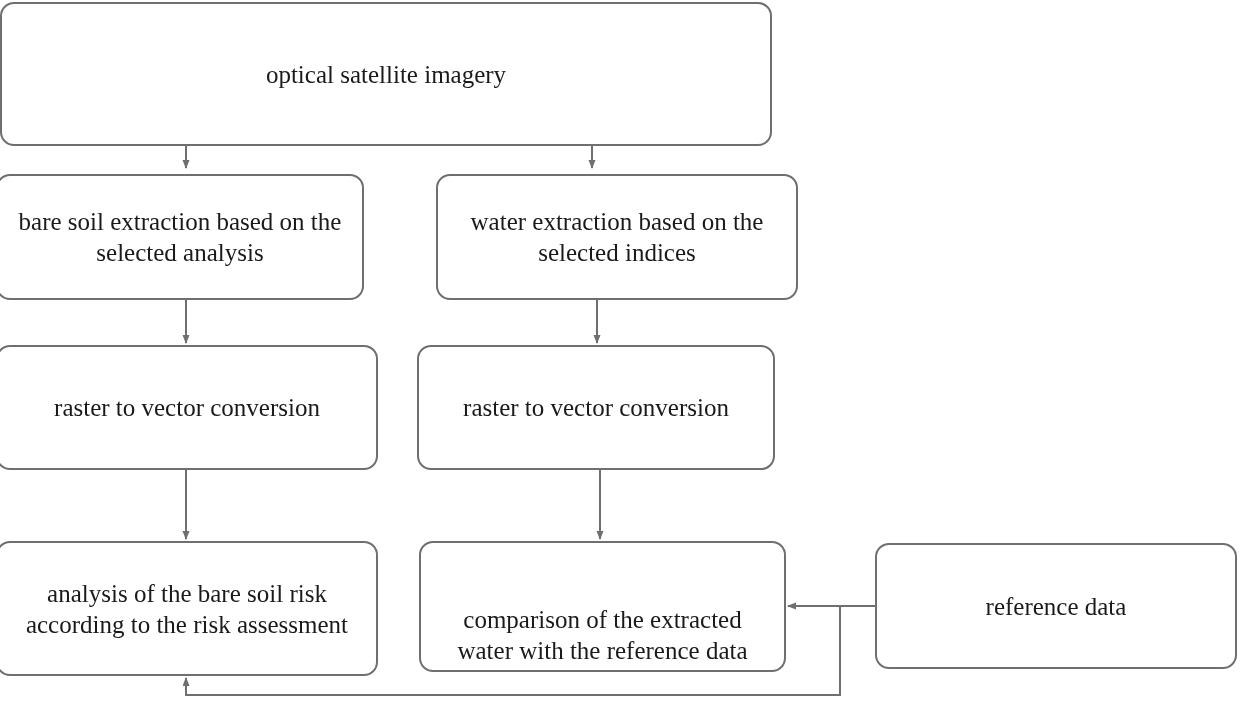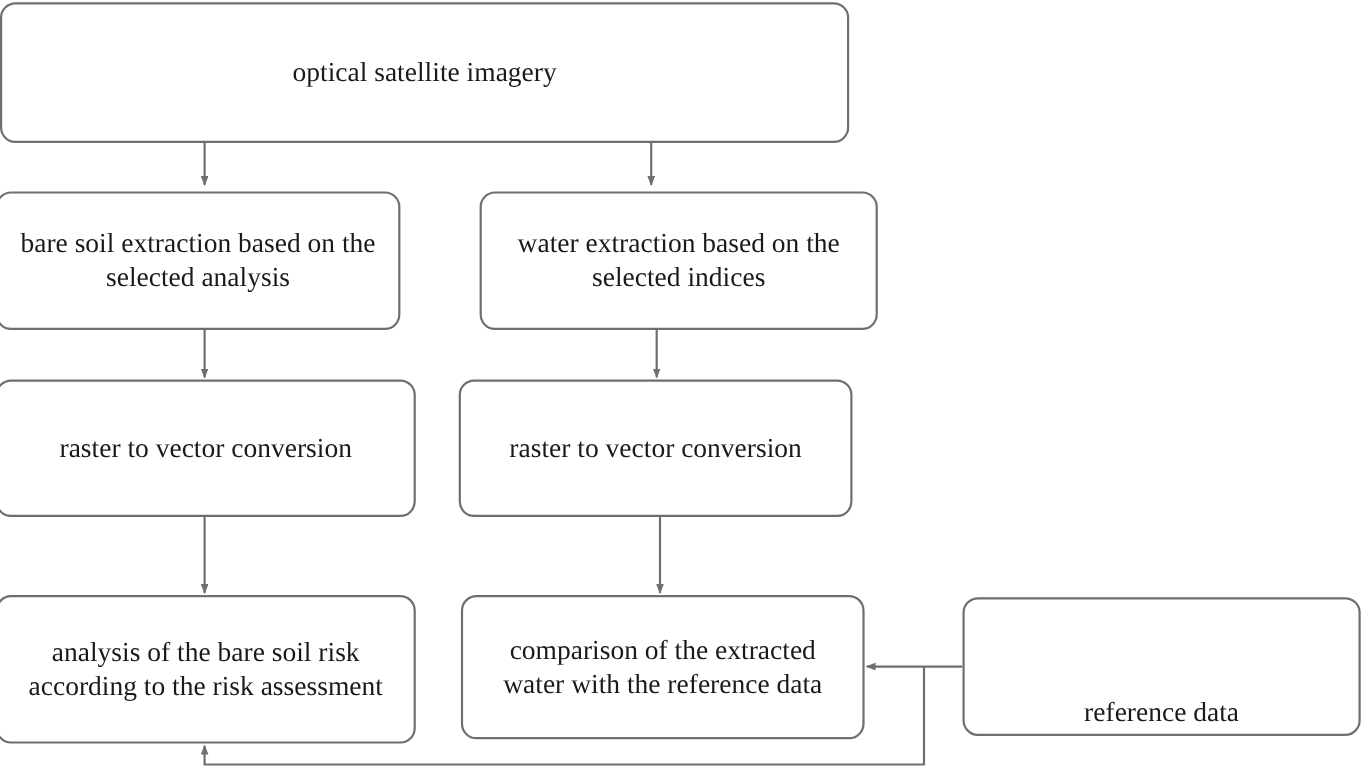--- a/index.html
+++ b/index.html
@@ -66,21 +66,21 @@
 
     <line x1="186" y1="470" x2="186" y2="539" stroke="#6f6f6f" stroke-width="2" marker-end="url(#arrow)"></line>
 
     <line x1="600" y1="470" x2="600" y2="539" stroke="#6f6f6f" stroke-width="2" marker-end="url(#arrow)"></line>
 
     <line x1="875" y1="606" x2="788" y2="606" stroke="#6f6f6f" stroke-width="2" marker-end="url(#arrow)"></line>
 
     <polyline points="840,606 840,695 186,695 186,678" fill="none" stroke="#6f6f6f" stroke-width="2" marker-end="url(#arrow)"></polyline>
   </svg>
 
-  <div class="node" style="left:0px; top:2px; width:772px; height:128px;">
+  <div class="node" style="left:0px; top:2px; width:772px; height:144px;">
     <span>optical satellite imagery</span>
   </div>
 
   <div class="node" style="left:-4px; top:174px; width:368px; height:126px;">
     <span>bare soil extraction based on the selected analysis</span>
   </div>
 
   <div class="node" style="left:436px; top:174px; width:362px; height:126px;">
     <span>water extraction based on the selected indices</span>
   </div>
@@ -90,21 +90,21 @@
   </div>
 
   <div class="node" style="left:417px; top:345px; width:358px; height:125px;">
     <span>raster to vector conversion</span>
   </div>
 
   <div class="node" style="left:-4px; top:541px; width:382px; height:135px;">
     <span>analysis of the bare soil risk according to the risk assessment</span>
   </div>
 
-  <div class="node" style="left:419px; top:541px; width:367px; height:131px;">
+  <div class="node" style="left:419px; top:541px; width:367px; height:131px;align-items:flex-end;">
     <span>comparison of the extracted water with the reference data</span>
   </div>
 
-  <div class="node" style="left:875px; top:543px; width:362px; height:126px;align-items:flex-end;">
+  <div class="node" style="left:875px; top:543px; width:362px; height:126px;">
     <span>reference data</span>
   </div>
 
 </div>
 
 </body></html>

